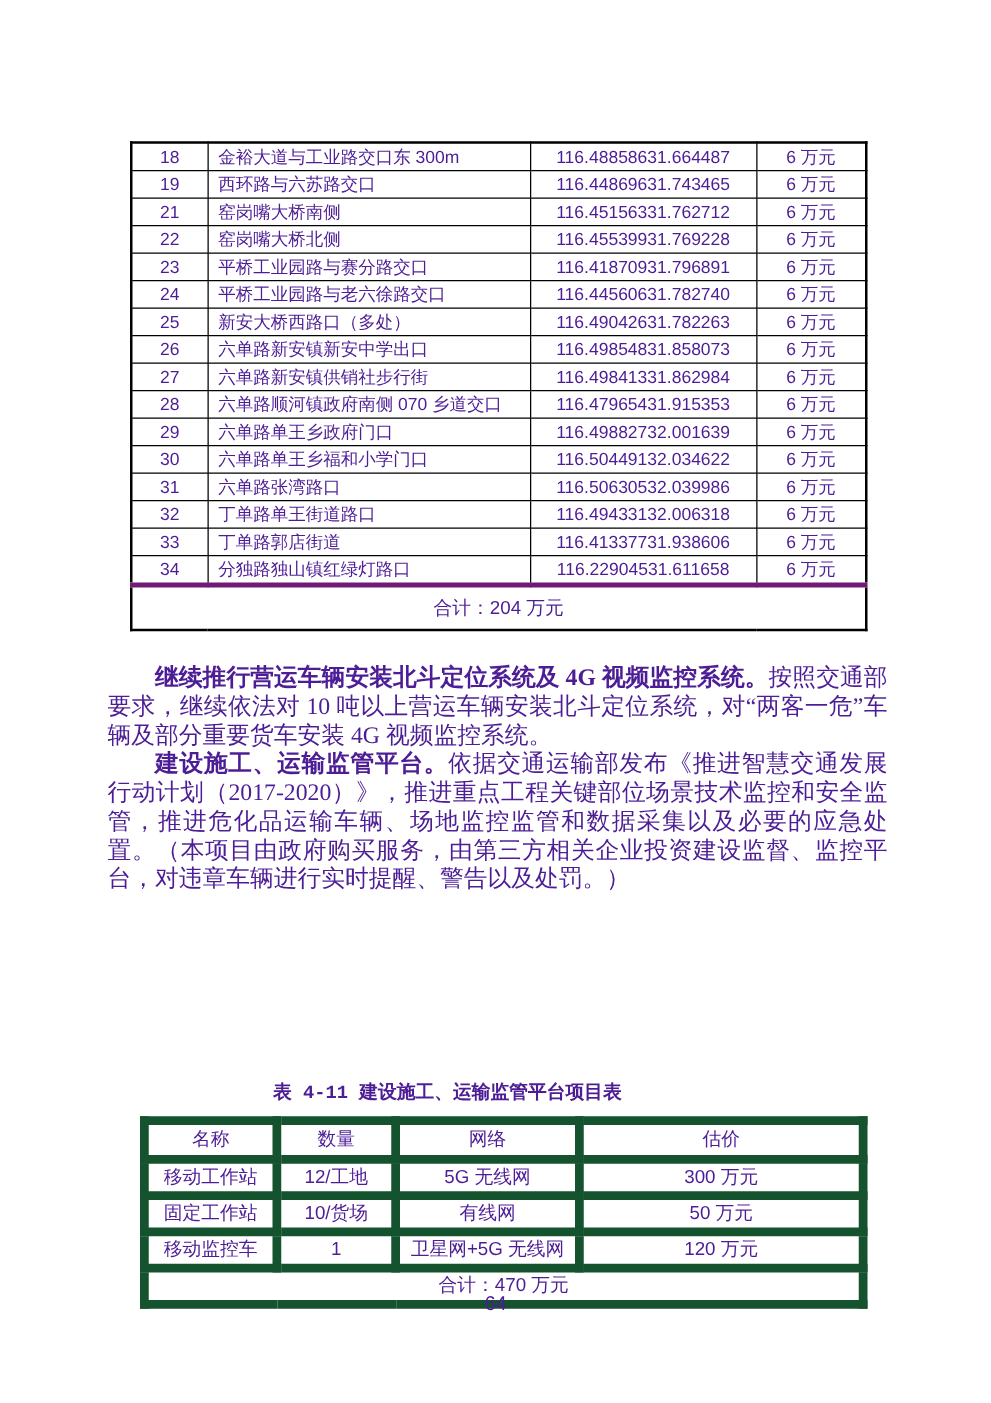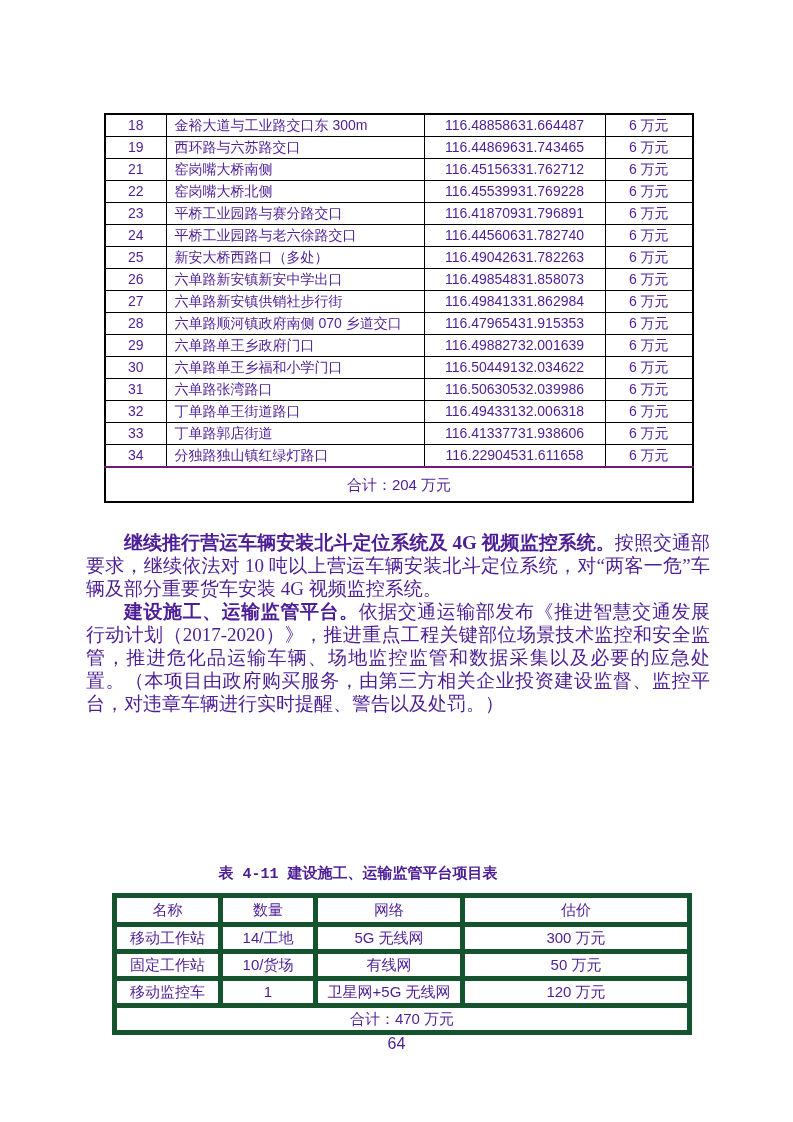--- a/index.html
+++ b/index.html
@@ -42,21 +42,21 @@
   }
   #stake-table td.c-no     { text-align: center; }
   #stake-table td.c-name   { text-align: left; padding-left: 8px; }
   #stake-table td.c-coords { text-align: center; }
   #stake-table td.c-coords .coord-pair { display: inline-flex; }
   #stake-table td.c-price  { text-align: center; }
   #stake-table td.c-total {
     text-align: center;
     height: 33px;
     line-height: 33px;
-    border-top: 2px solid #701a75;
+    border-top: 4px solid #701a75;
     font-size: 15px;
   }
 
   
   .body-text {
     position: absolute;
     left: 86px;
     top: 531px;
     width: 624px;
     font-size: 19px;
@@ -84,21 +84,21 @@
   }
 
   
   #platform-table {
     position: absolute;
     left: 112px;
     top: 893px;
     width: 575px;
   }
   #platform-table th, #platform-table td {
-    border: 5px solid #14532d;
+    border: 7px solid #14532d;
     font-size: 15px;
     padding: 0;
     text-align: center;
     vertical-align: middle;
     white-space: nowrap;
     overflow: hidden;
     font-weight: normal;
     font-family: "Liberation Sans", sans-serif;
   }
   #platform-table th { height: 24px; line-height: 24px; }
@@ -299,21 +299,21 @@
       <tr>
           <th>名称</th>
           <th>数量</th>
           <th>网络</th>
           <th>估价</th>
         </tr>
     </thead>
     <tbody>
         <tr>
           <td>移动工作站</td>
-          <td>14/工地</td>
+          <td>12/工地</td>
           <td>5G 无线网</td>
           <td>300 万元</td>
         </tr>
         <tr>
           <td>固定工作站</td>
           <td>10/货场</td>
           <td>有线网</td>
           <td>50 万元</td>
         </tr>
         <tr>

